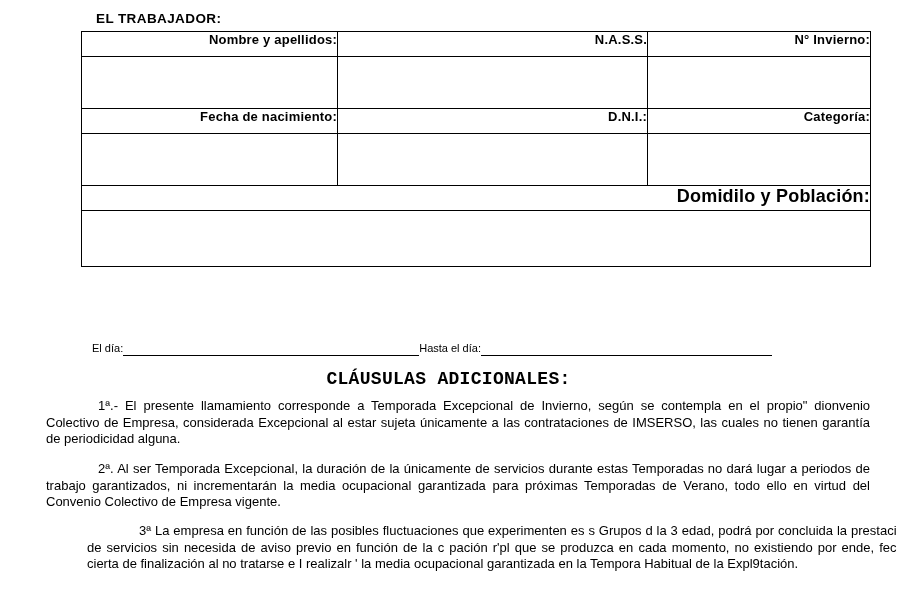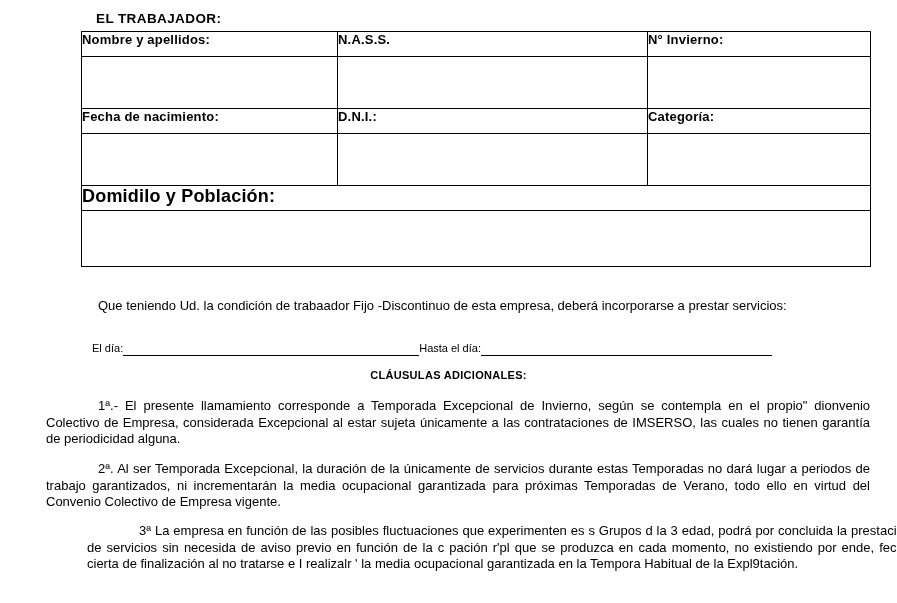--- a/index.html
+++ b/index.html
@@ -51,20 +51,21 @@
   }
   .cell-label {
     font-size: 13px;
     font-weight: bold;
     letter-spacing: 0.2px;
     padding: 5px 0 5px 15px;
     white-space: nowrap;
   }
   .row-label td {
     height: 24px;
+    text-align: right;
   }
   .row-blank td {
     height: 51px;
   }
   .row-blank-tall td {
     height: 55px;
   }
   .col-a { width: 256px; }
   .col-b { width: 310px; }
   .col-c { width: 223px; }
@@ -116,23 +117,24 @@
   .rule-a { width: 296px; }
   .rule-b { width: 291px; }
 
   
   .clauses-title {
     position: absolute;
     left: 0;
     top: 369px;
     width: 897px;
     text-align: center;
-    font-size: 11px;
+    font-size: 18px;
     font-weight: bold;
     letter-spacing: 0.3px;
+    font-family: Liberation Mono, monospace;
   }
 
   #clause-1 {
     left: 46px;
     top: 398px;
     width: 824px;
   }
   #clause-2 {
     left: 46px;
     top: 461px;
@@ -181,21 +183,20 @@
       </tr>
       <tr class="row-label">
         <td class="full-label" colspan="3">Domidilo y Población:</td>
       </tr>
       <tr class="row-blank-tall">
         <td colspan="3"></td>
       </tr>
     </tbody>
   </table>
 
-  <div id="intro-paragraph" class="body-text indent">Que teniendo Ud. la condición de trabaador Fijo -Discontinuo de esta empresa, deberá incorporarse a prestar servicios:</div>
 
   <div class="date-line">
     <span>El día:</span><span class="rule rule-a"></span><span>Hasta el día:</span><span class="rule rule-b"></span>
   </div>
 
   <div class="clauses-title">CLÁUSULAS ADICIONALES:</div>
 
   <div id="clause-1" class="body-text indent">1ª.- El presente llamamiento corresponde a Temporada Excepcional de Invierno, según se contempla en el propio" dionvenio Colectivo de Empresa, considerada Excepcional al estar sujeta únicamente a las contrataciones de IMSERSO, las cuales no tienen garantía de periodicidad alguna.</div>
 
   <div id="clause-2" class="body-text indent">2ª. Al ser Temporada Excepcional, la duración de la únicamente de servicios durante estas Temporadas no dará lugar a periodos de trabajo garantizados, ni incrementarán la media ocupacional garantizada para próximas Temporadas de Verano, todo ello en virtud del Convenio Colectivo de Empresa vigente.</div>

